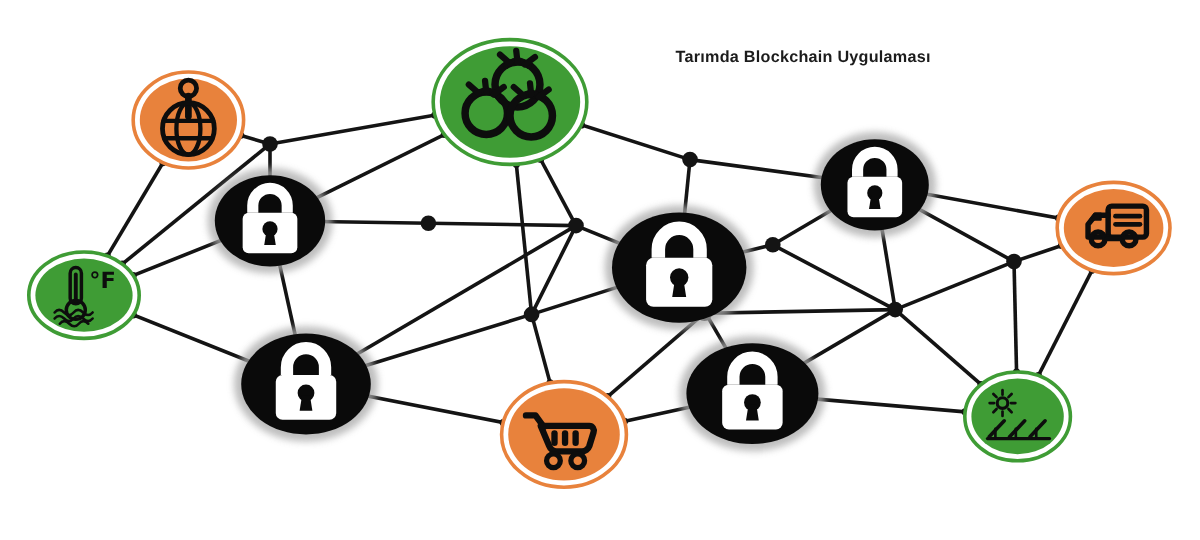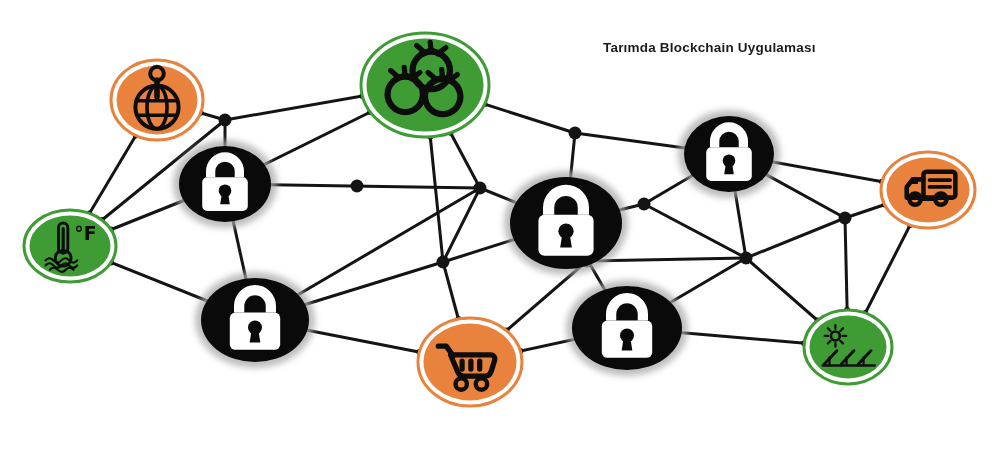--- a/index.html
+++ b/index.html
@@ -9,21 +9,21 @@
   .title{
     position:absolute;left:563px;top:40px;
     font-weight:bold;font-size:13.5px;letter-spacing:.2px;
     white-space:nowrap;
   }
 </style>
 </head>
 <body>
 
 <div class="stage" style="background: rgb(255, 255, 255);">
-  <div class="title" style="color: rgb(28, 28, 28); margin-left: 40px;">Tarımda Blockchain Uygulaması</div>
+  <div class="title" style="color: rgb(28, 28, 28);">Tarımda Blockchain Uygulaması</div>
   <svg id="net" width="1000" height="450" viewBox="0 0 1000 450">
       <defs>
         <filter id="blurF" x="-40%" y="-40%" width="180%" height="180%">
   <feGaussianBlur stdDeviation="3.2"></feGaussianBlur>
         </filter>
       </defs>
       <line x1="157" y1="100" x2="70" y2="246" stroke="#141414" stroke-width="3"></line>
       <line x1="157" y1="100" x2="225" y2="120" stroke="#141414" stroke-width="3"></line>
       <line x1="225" y1="120" x2="425" y2="85" stroke="#141414" stroke-width="3"></line>
       <line x1="225" y1="120" x2="225" y2="184" stroke="#141414" stroke-width="3"></line>

